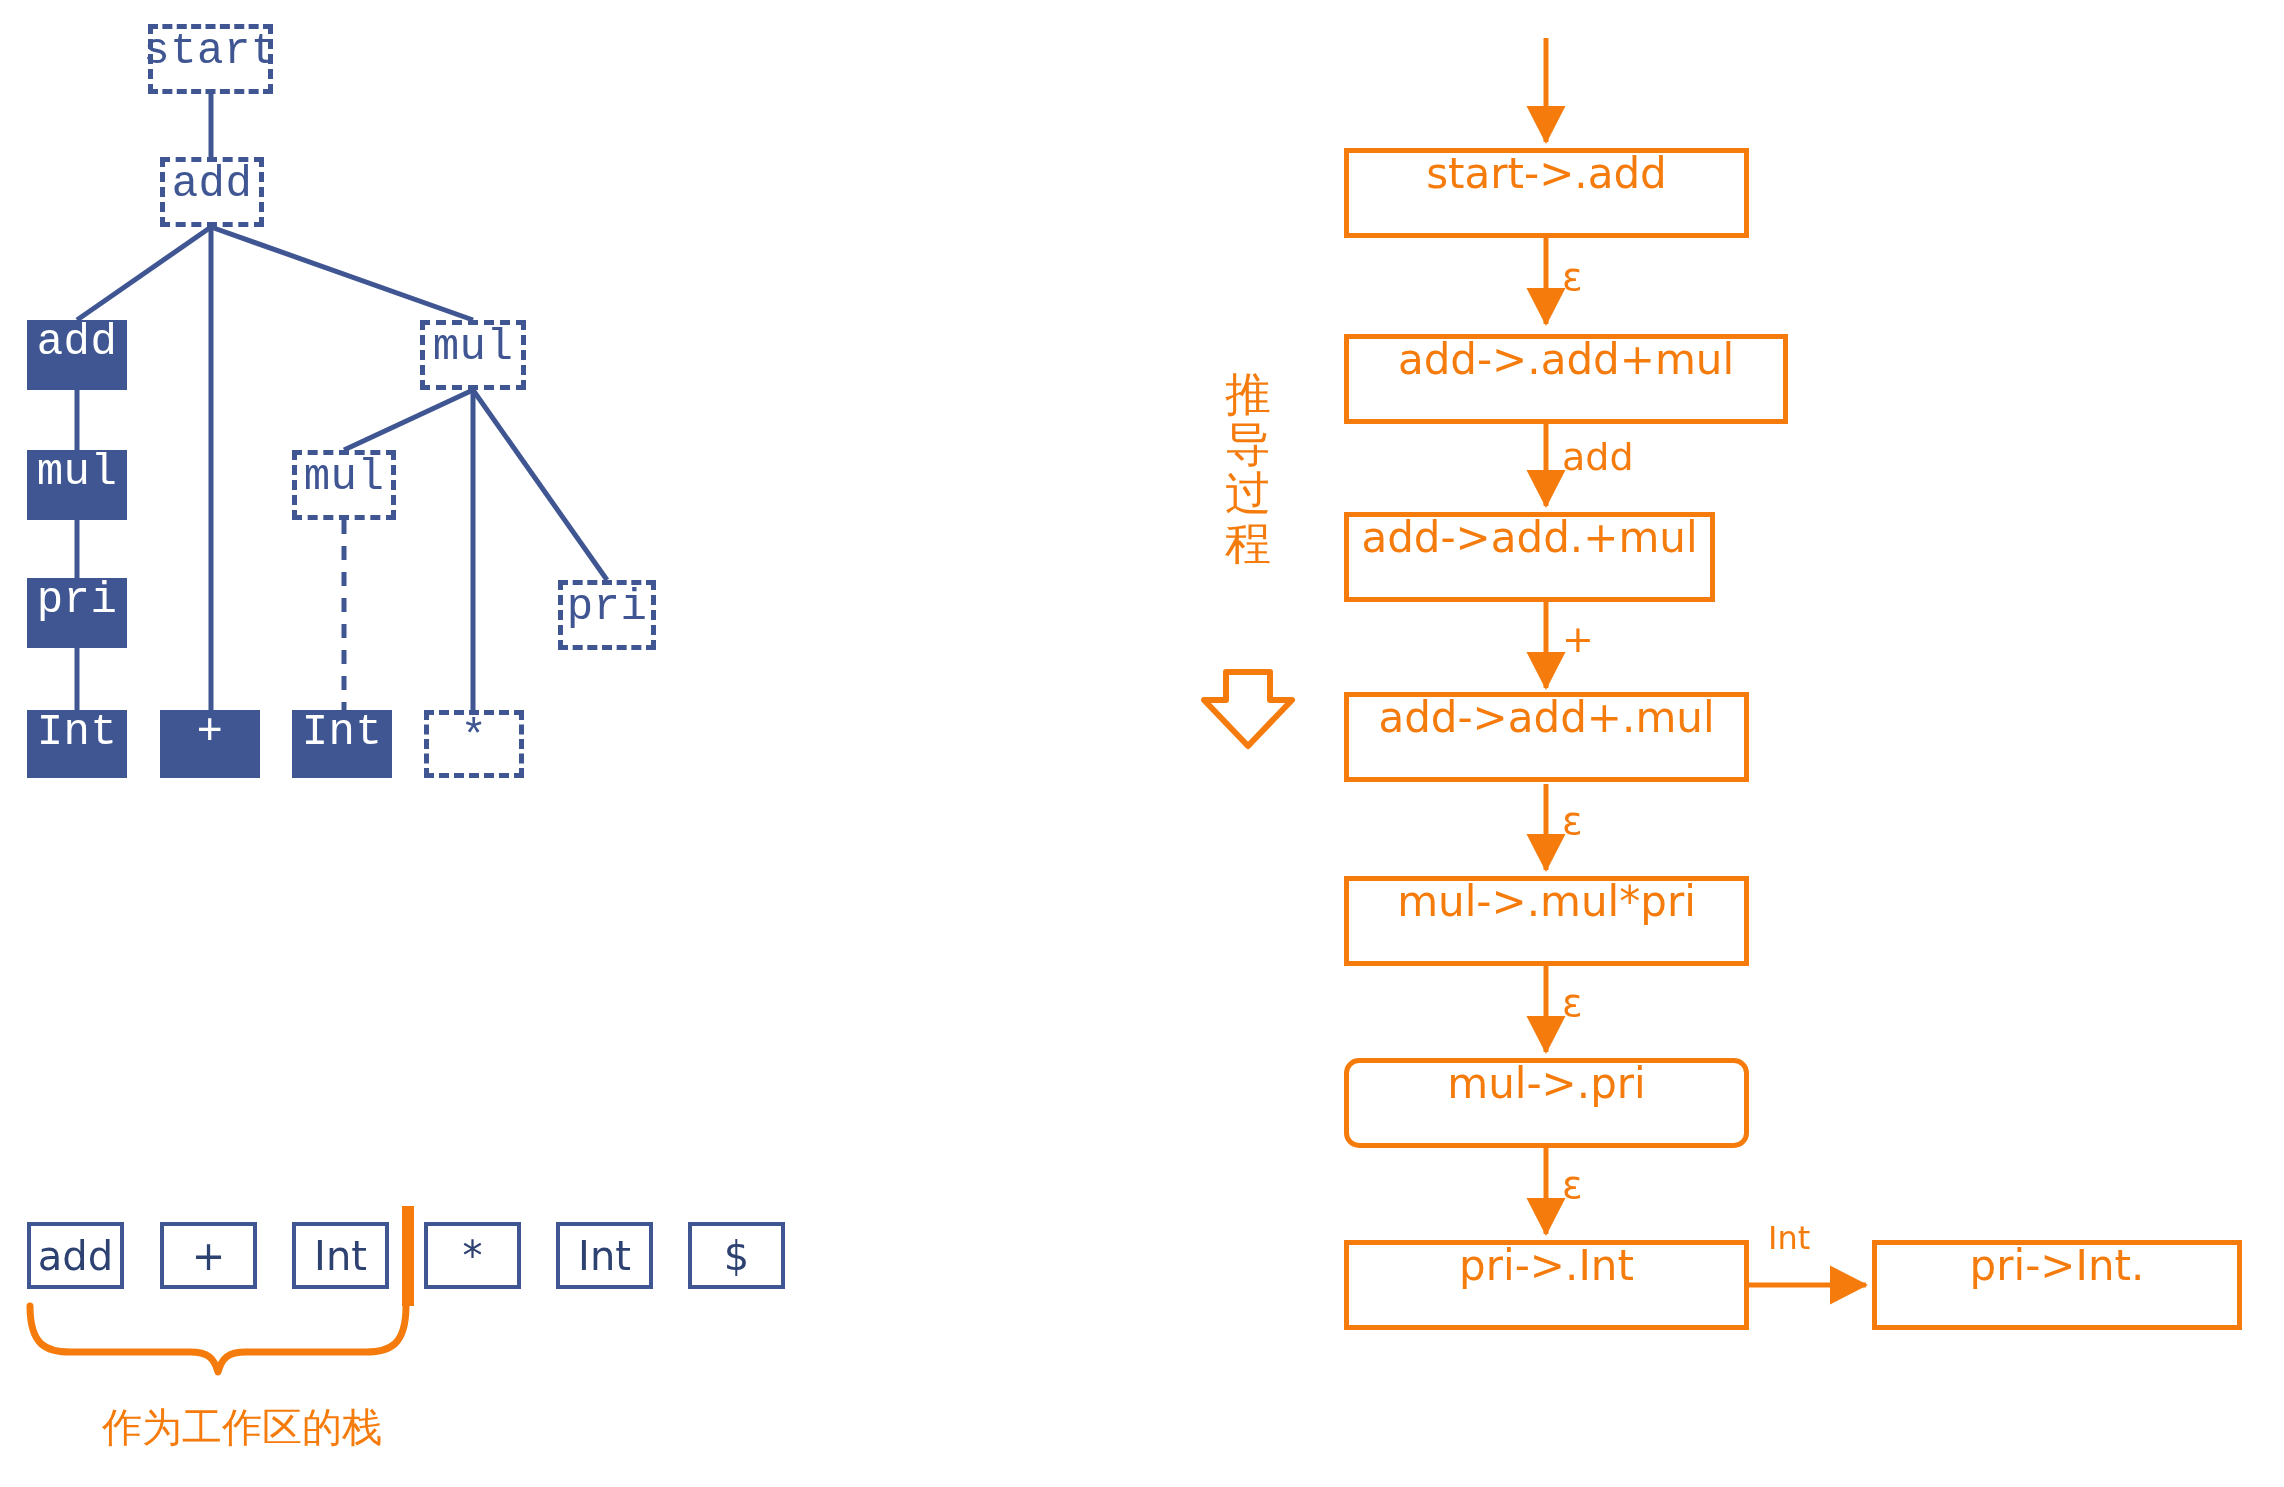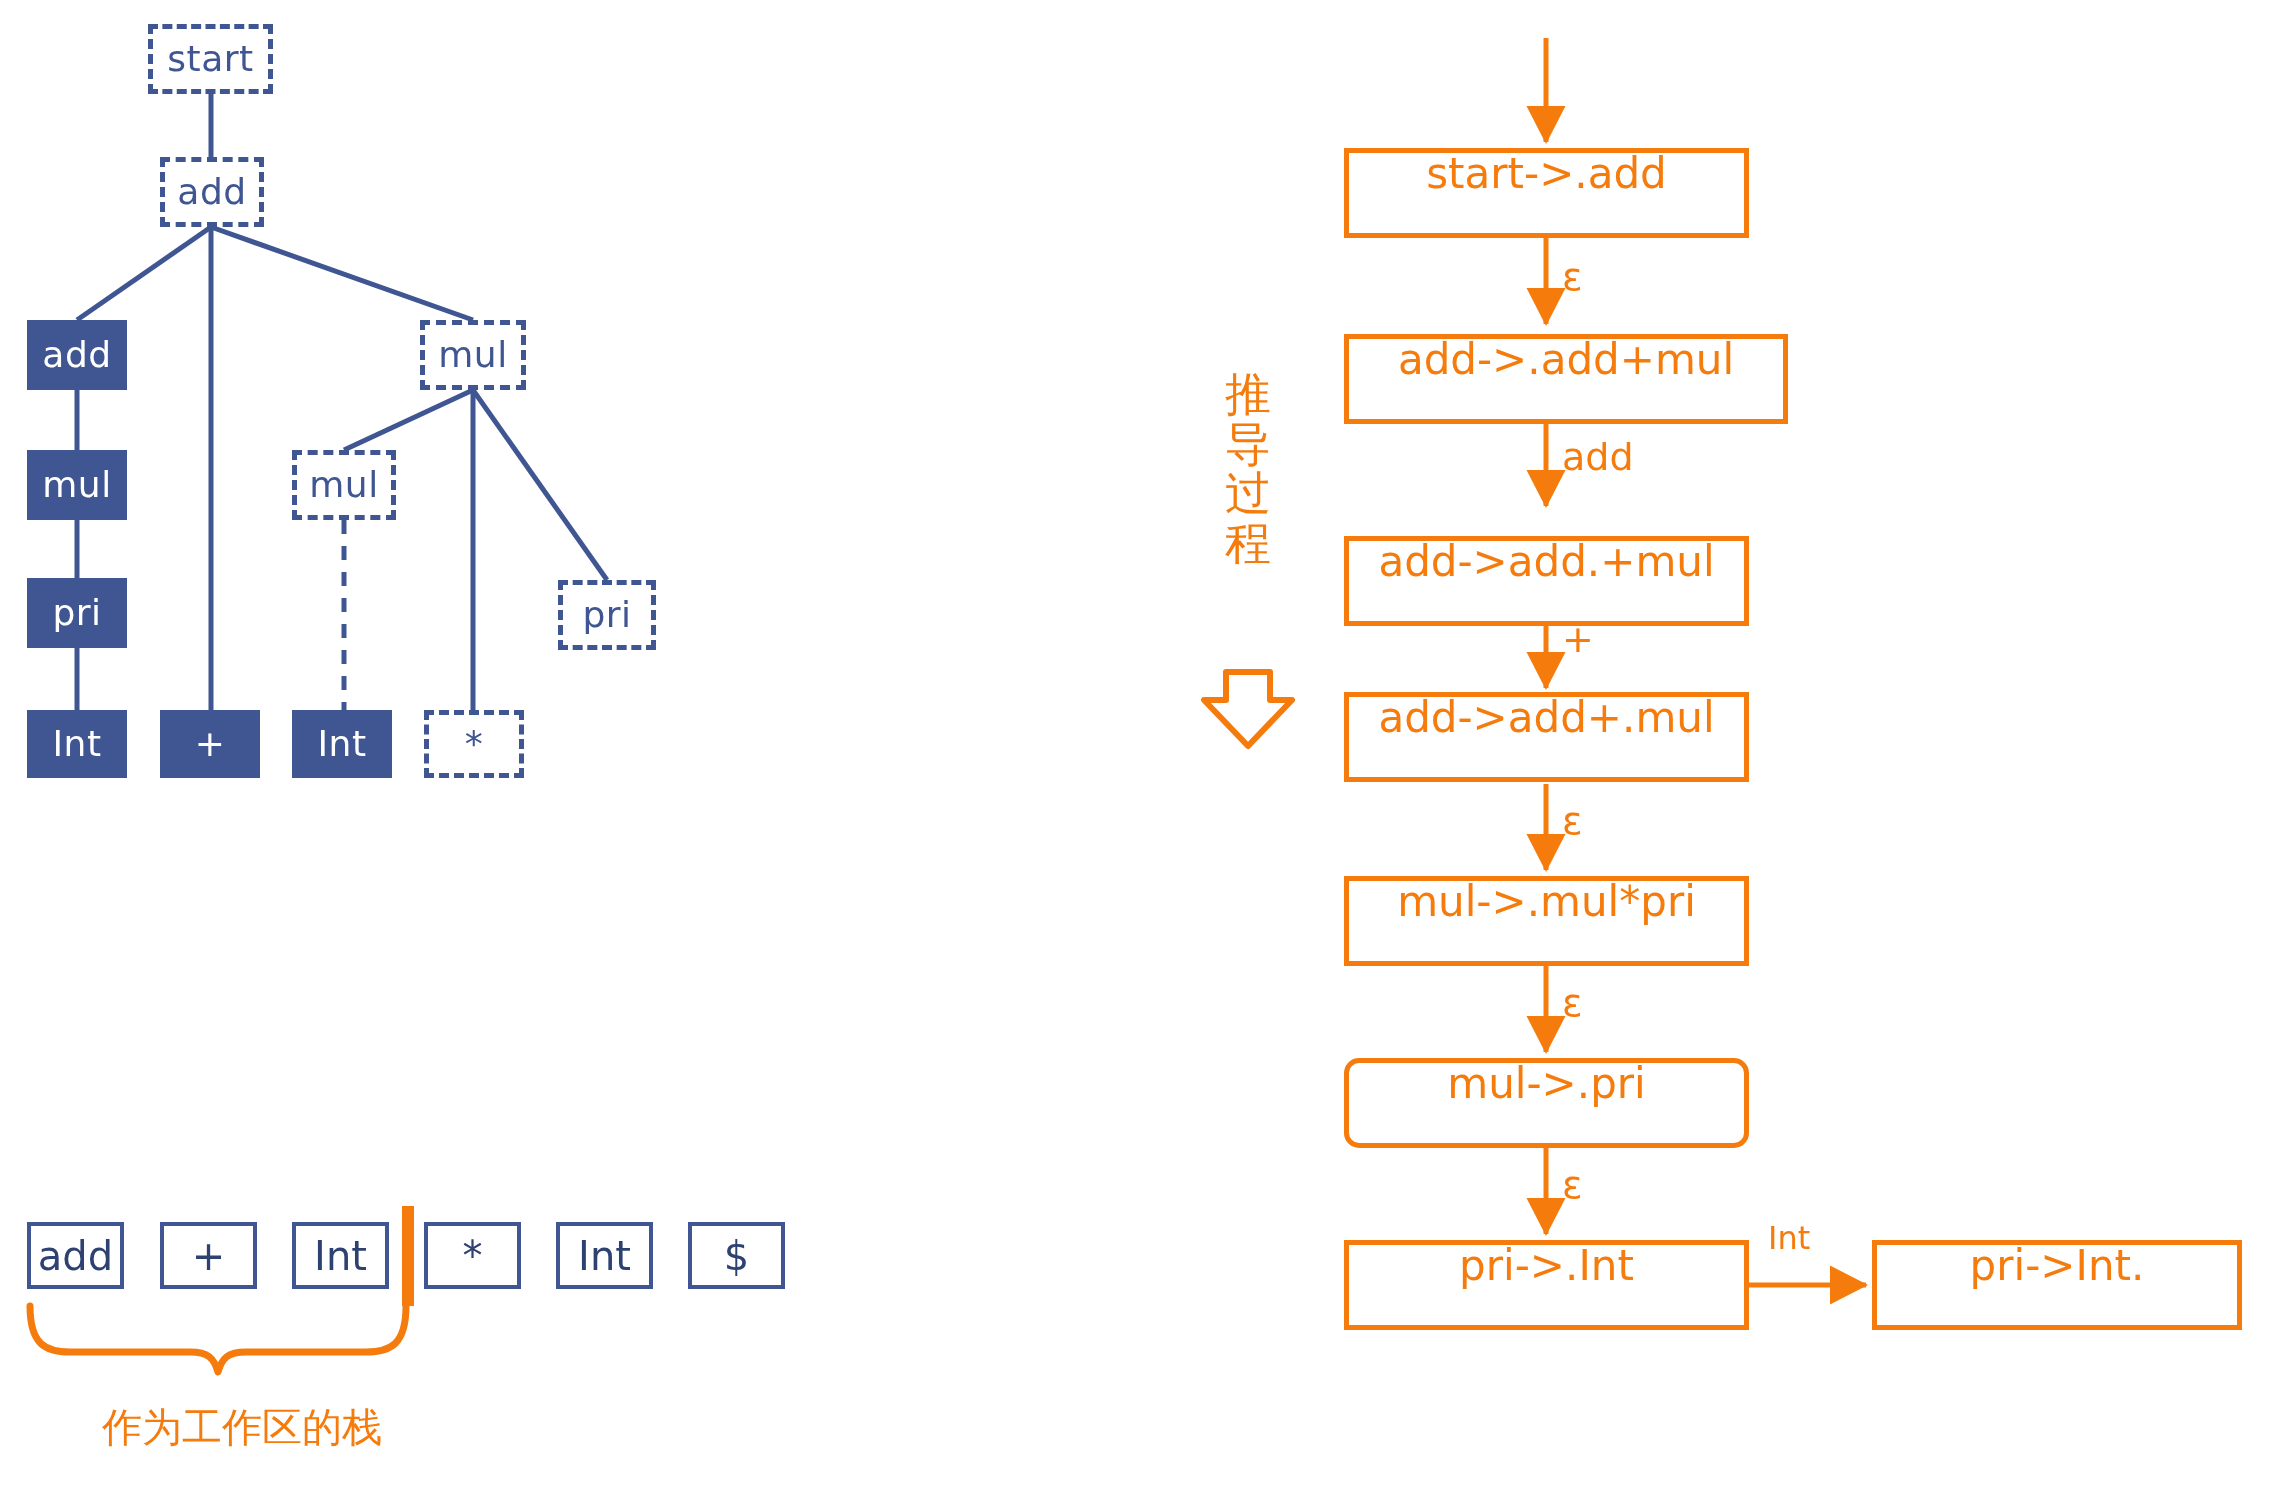--- a/index.html
+++ b/index.html
@@ -6,22 +6,22 @@
   body{
     width:2284px;height:1487px;position:relative;overflow:hidden;
     font-family:"DejaVu Sans","Liberation Sans",sans-serif;
   }
   #stage{position:absolute;left:0;top:0;width:2284px;height:1487px;}
   svg.layer{position:absolute;left:0;top:0;width:2284px;height:1487px;pointer-events:none;}
 
   
   .node{
     position:absolute;box-sizing:border-box;
-    display:flex;align-items:center;justify-content:center;
-    font-size:36px;line-height:1;letter-spacing:.5px;
+    display:flex;justify-content:center;
+    font-size:44px;line-height:1;letter-spacing:.5px;font-family:Liberation Mono, monospace;
   }
   .node.solid{background:#3F5692;color:#ffffff;border:0;}
   .node.dashed{background:transparent;color:#3F5692;border:5px dashed #3F5692;}
 
   
   .cell{
     position:absolute;box-sizing:border-box;
     display:flex;align-items:center;justify-content:center;
     border:4px solid #3F5692;background:#ffffff;color:#2E4272;
     font-size:40px;line-height:1;
@@ -189,21 +189,21 @@
     <span>过</span>
     <span>程</span>
   </div>
 
   <div class="fbox" style="left:1344px;top:148px;width:405px;height:90px;">
     <span>start-&gt;.add</span>
   </div>
   <div class="fbox" style="left:1344px;top:334px;width:444px;height:90px;">
     <span>add-&gt;.add+mul</span>
   </div>
-  <div class="fbox" style="left:1344px;top:512px;width:405px;height:90px;margin-top:24px;">
+  <div class="fbox" style="left:1344px;top:512px;width:371px;height:90px;">
     <span>add-&gt;add.+mul</span>
   </div>
   <div class="fbox" style="left:1344px;top:692px;width:405px;height:90px;">
     <span>add-&gt;add+.mul</span>
   </div>
   <div class="fbox" style="left:1344px;top:876px;width:405px;height:90px;">
     <span>mul-&gt;.mul*pri</span>
   </div>
   <div class="fbox" style="left:1344px;top:1058px;width:405px;height:90px;border-radius:15px;">
     <span>mul-&gt;.pri</span>

